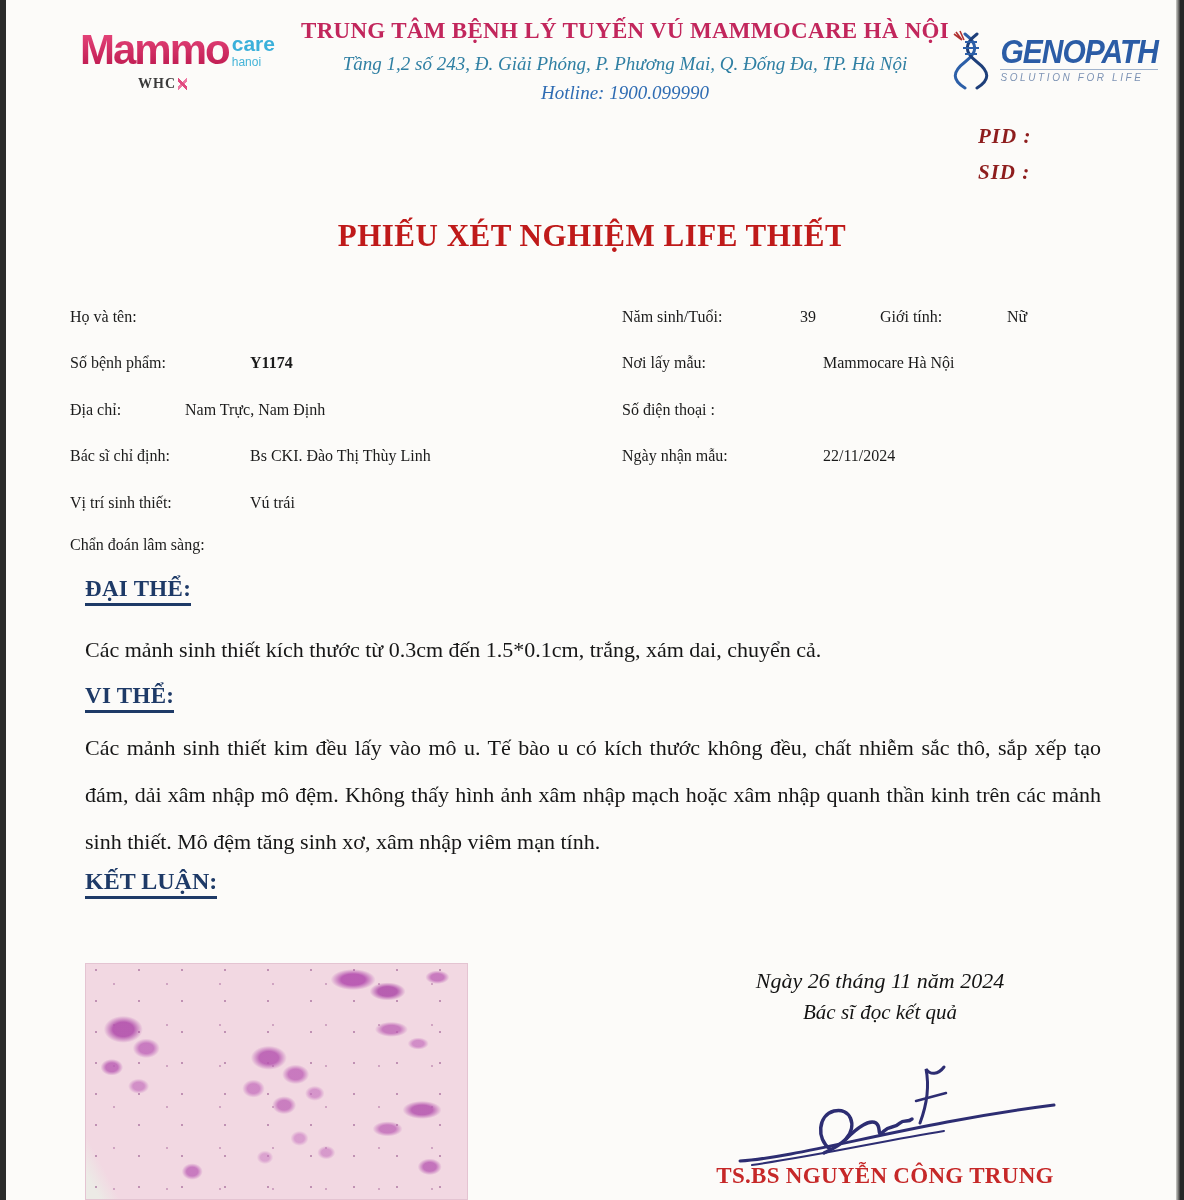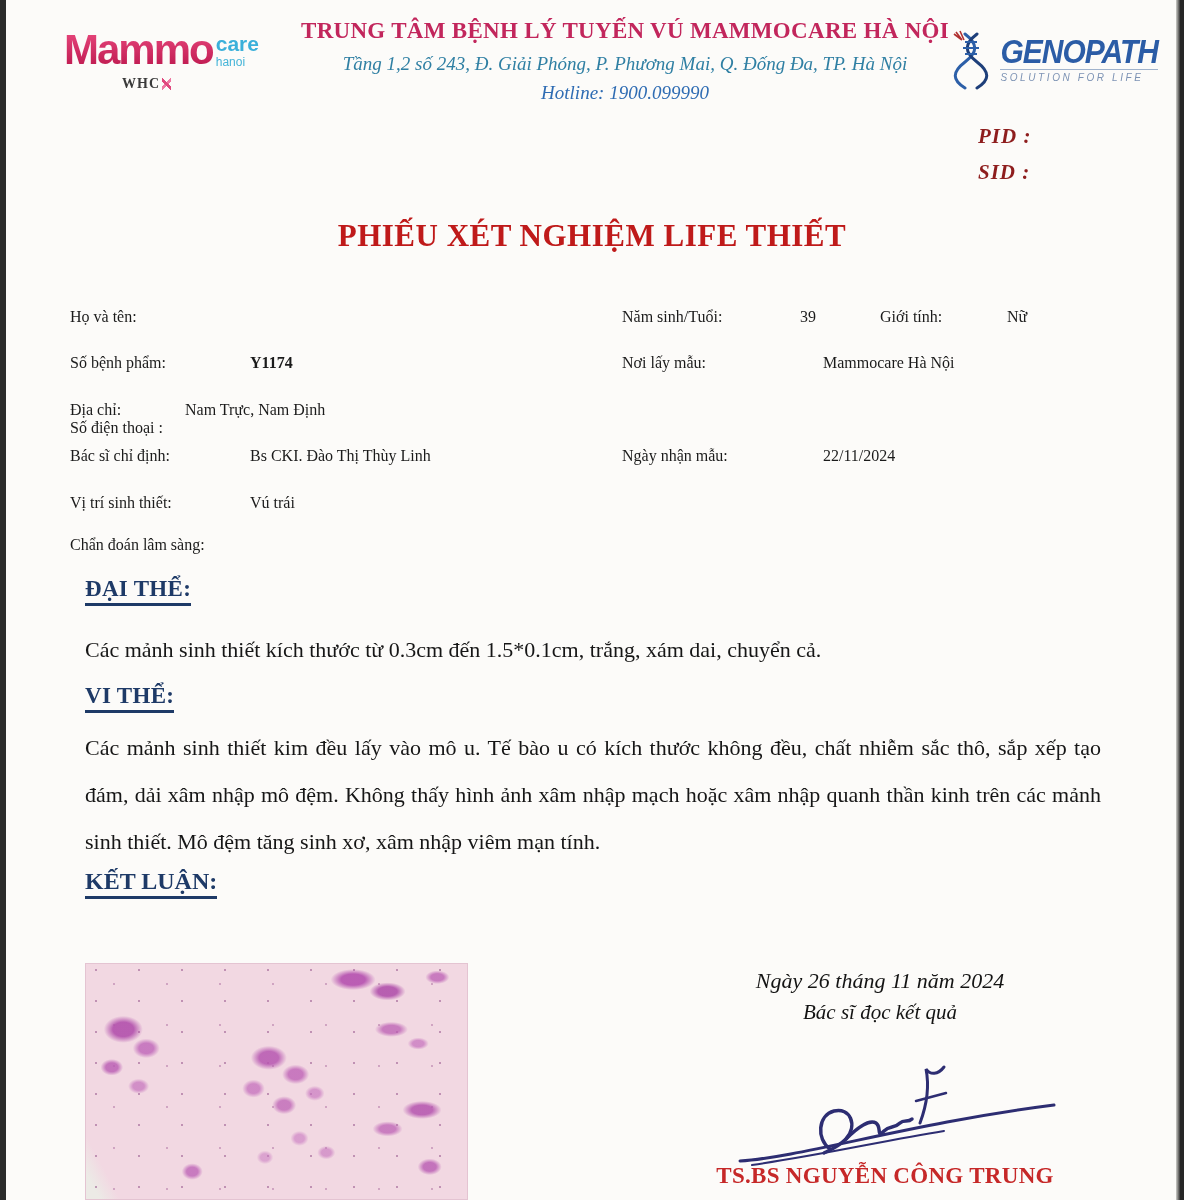--- a/index.html
+++ b/index.html
@@ -7,21 +7,21 @@
   .page {
     position:relative; width:1184px; height:1200px;
     background:#fcfbf9; overflow:hidden;
     font-family:"Liberation Serif", serif; color:#1b1b1b;
   }
   .edge { position:absolute; top:0; height:100%; background:#2b2b2b; z-index:5; }
   .edge.left  { left:0; width:6px; }
   .edge.right { right:0; width:8px; background:linear-gradient(to right,#cfcfcb,#262626 55%); }
 
   
-  .mammo-logo { position:absolute; left:64px; top:30px; width:200px; }
+  .mammo-logo { position:absolute; left:80px; top:30px; width:200px; }
   .mammo-row { display:flex; align-items:flex-start; }
   .mammo-main {
     font-family:"Liberation Sans", sans-serif; font-weight:bold;
     font-size:42px; line-height:40px; letter-spacing:-2px;
     background:linear-gradient(180deg,#e8487d 0%,#c01c52 90%);
     -webkit-background-clip:text; background-clip:text; color:transparent;
   }
   .mammo-side { display:flex; flex-direction:column; margin-left:3px; margin-top:4px;
     font-family:"Liberation Sans", sans-serif; font-weight:bold; color:#3bb0da; }
   .mammo-care  { font-size:21px; line-height:19px; }
@@ -179,21 +179,21 @@
     <span class="lcell">
       <span class="lab w180">Số bệnh phẩm:</span>
       <span class="val bold">Y1174</span>
     </span>
     <span class="rcell">
       <span class="lab w201">Nơi lấy mẫu:</span>
       <span class="val">Mammocare Hà Nội</span>
     </span>
   </div>
 
-  <div class="info-row" style="top:389px;flex-direction:column;">
+  <div class="info-row" style="top:389px;">
     <span class="lcell">
       <span class="lab w115">Địa chỉ:</span>
       <span class="val">Nam Trực, Nam Định</span>
     </span>
     <span class="rcell">
       <span class="lab">Số điện thoại :</span>
       <span class="val"></span>
     </span>
   </div>
 

